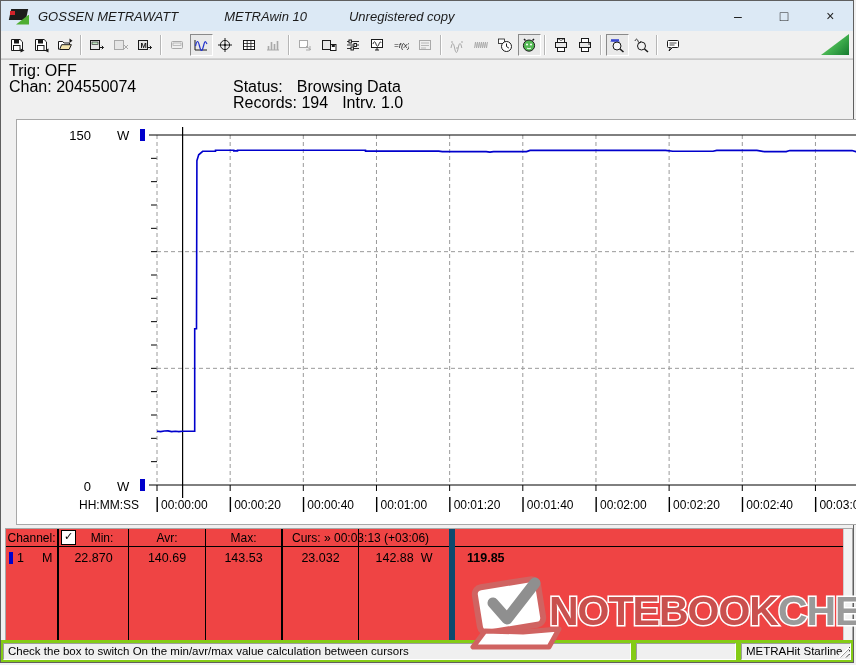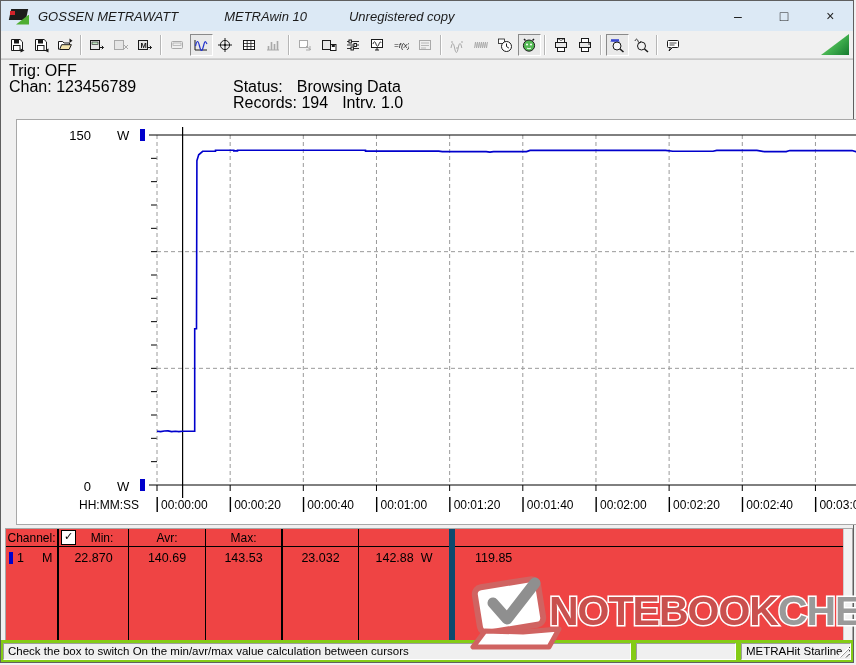--- a/index.html
+++ b/index.html
@@ -50,21 +50,21 @@
   .c-max{width:77px;border-right:2px solid #000;}
   .c-cura{width:76px;border-right:1px solid #000;}
   .c-curb{width:96px;border-right:6px solid #0c4a6e;}
   .c-extra{flex:1;}
   .c-scroll{width:9px;border-left:1px solid #cfcfcf;background:#f2f2f2;}
   .curs-head{position:absolute;left:286px;top:0;height:18px;display:flex;align-items:center;font-size:12px;}
   .checkbox{width:13px;height:13px;background:#fff;border:1px solid #000;font-size:11px;line-height:11px;text-align:center;margin-left:2px;flex:none;}
   .chan-row{display:flex;align-items:center;gap:4px;justify-content:flex-start;padding-left:3px;}
   .chanbar{width:4px;height:12px;background:#0000cc;flex:none;}
   .chan-m{margin-left:14px;}
-  .extra-cell{justify-content:flex-start;padding-left:20px;}
+  .extra-cell{justify-content:flex-start;padding-left:12px;font-weight:bold;}
 
   
   .statusbar{position:absolute;left:0;bottom:0;width:100%;height:22px;background:#84cc16;display:flex;align-items:center;padding:0 2px;box-sizing:border-box;gap:5px;}
   .sb-box{height:17px;border:1px solid;border-color:#9d9d9d #ffffff #ffffff #9d9d9d;background:#f0f0f0;font-size:11.5px;display:flex;align-items:center;padding:0 4px;white-space:nowrap;overflow:hidden;box-sizing:border-box;}
   .sb-msg{flex:1;}
   .sb-mid{width:100px;flex:none;}
   .sb-dev{width:110px;flex:none;position:relative;}
   .grip{position:absolute;right:1px;bottom:1px;width:13px;height:13px;clip-path:polygon(100% 0,100% 100%,0 100%);background:repeating-linear-gradient(-45deg,#f0f0f0 0 2px,#9d9d9d 2px 3px,#ffffff 3px 4px);}
 
   
@@ -281,21 +281,21 @@
           <rect x="2.5" y="3.5" width="11" height="7" rx="1" fill="#fff" stroke="currentColor"></rect>
           <path d="M5.5 10.5L4 14l3.5-3.5" fill="#fff" stroke="currentColor"></path>
           <path d="M4.5 6h7M4.5 8h5" stroke="currentColor" stroke-width="0.8"></path>
         </svg>
       </div>
     </div>
 
   <div class="statusinfo">
     <div class="si-left">
       <div>Trig: OFF</div>
-      <div>Chan: 123456789</div>
+      <div>Chan: 204550074</div>
     </div>
     <div class="si-right">
       <div><span>Status:</span><span class="si-gap"></span><span>Browsing Data</span></div>
       <div><span>Records: 194</span><span class="si-gap"></span><span>Intrv. 1.0</span></div>
     </div>
   </div>
 
   <div class="chart-panel">
     <svg id="chart-svg" width="846" height="404" viewBox="0 0 846 404">
         <text x="64" y="20" text-anchor="end" font-size="13" font-family="Liberation Sans, sans-serif">150</text>
@@ -403,20 +403,21 @@
       <div class="ct-col c-curb">
         <div class="ct-head"></div>
         <div class="ct-cell"><span>142.88</span>&nbsp;&nbsp;<span>W</span></div>
       </div>
       <div class="ct-col c-extra">
         <div class="ct-head"></div>
         <div class="ct-cell extra-cell">119.85</div>
       </div>
       <div class="ct-col c-scroll"></div>
     </div>
+    <div class="curs-head">Curs: » 00:03:13 (+03:06)</div>
   </div>
 
   <div class="statusbar">
     <div class="sb-box sb-msg">Check the box to switch On the min/avr/max value calculation between cursors</div>
     <div class="sb-box sb-mid"></div>
     <div class="sb-box sb-dev">
       <span>METRAHit Starline-Seri</span>
       <div class="grip"></div>
     </div>
   </div>

